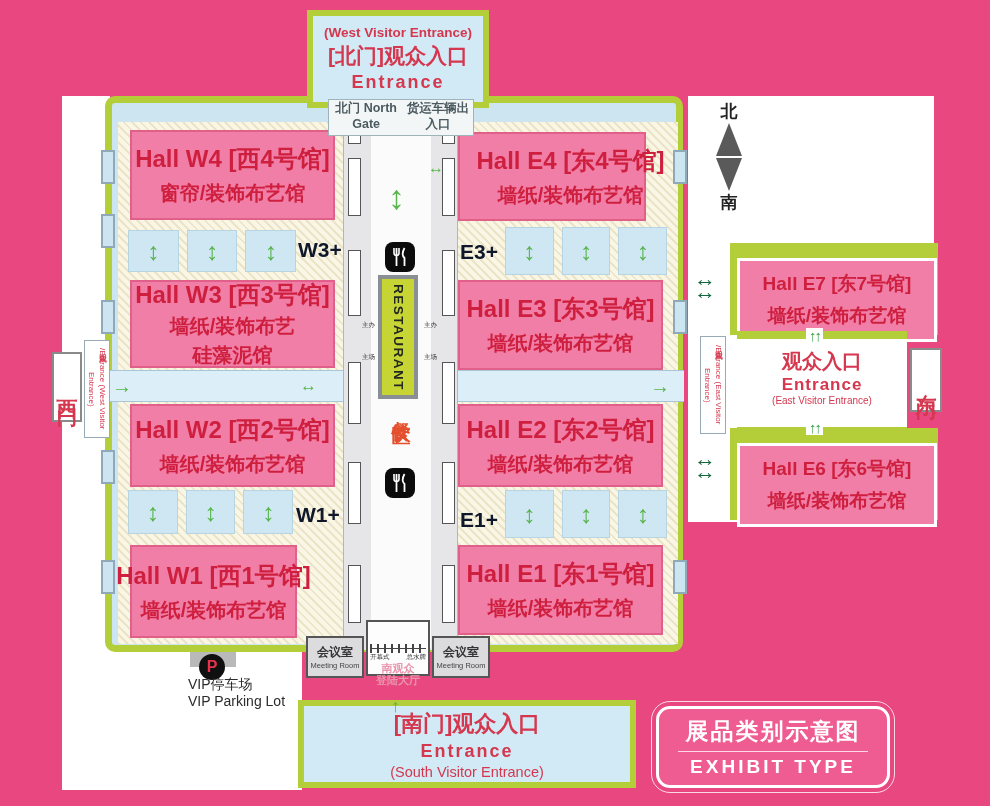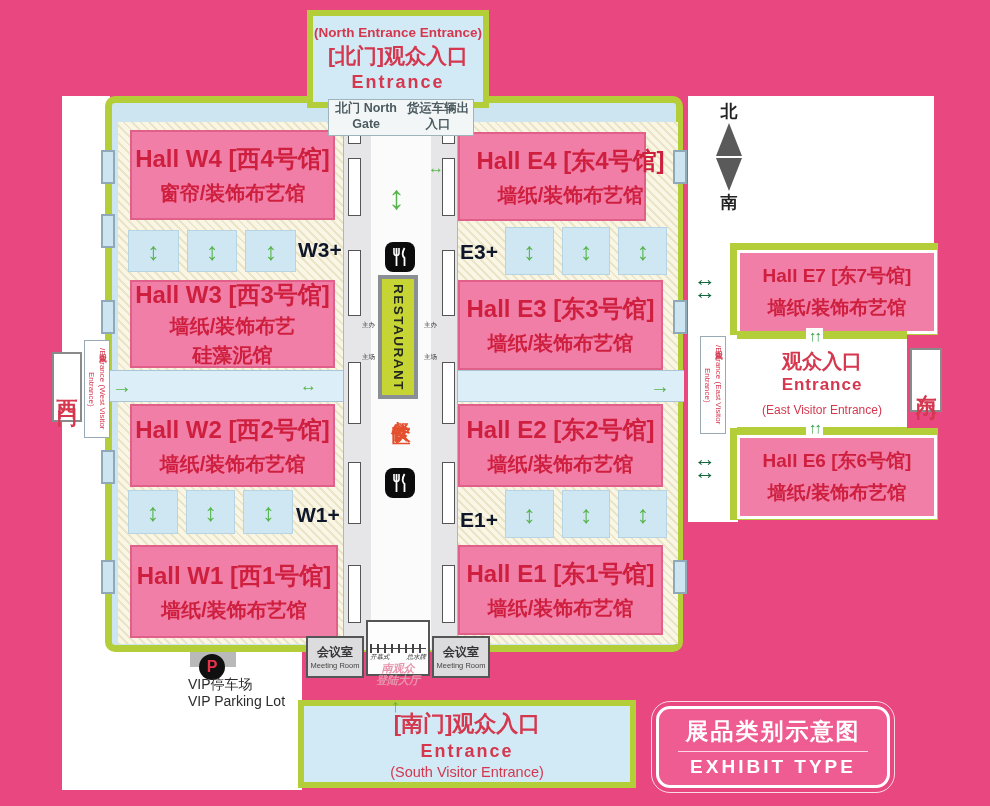--- a/index.html
+++ b/index.html
@@ -12,21 +12,21 @@
   .building{left:105px;top:96px;width:578px;height:556px;background:#cde5f1;
             border:7px solid #b4ce39;border-radius:10px;}
   .hatch{background:repeating-linear-gradient(45deg,#ece4c6 0 2px,#faf6e6 2px 6px);}
 
   
   .hall{background:#f07ea6;border:2px solid #e0608a;display:flex;flex-direction:column;
         align-items:center;justify-content:center;gap:5px;text-align:center;}
   .hall-name{color:#cf1f3f;font-weight:bold;font-size:24px;white-space:nowrap;}
   .hall-cat{color:#cf1f3f;font-weight:bold;font-size:20px;white-space:nowrap;}
   .satellite{background:#b4ce39;padding:7px;}
-  .satellite .hall{border:3px solid #ffffff;width:100%;height:100%;gap:6px;}
+  .satellite .hall{border:3px solid #ffffff;width:100%;height:100%;gap:6px;margin-top:8px;}
   .satellite .hall-name,.satellite .hall-cat{font-size:19px;}
 
   
   .strip{display:flex;gap:8px;}
   .strip > div{flex:1;background:#cfe7f3;border:1px solid #b7d4e3;display:flex;
                align-items:center;justify-content:center;}
   .arrow-ud{color:#56b44c;font-size:25px;font-weight:bold;line-height:1;}
   .zone{color:#0f172a;font-weight:bold;font-size:21px;}
 
   .mid{background:#dceef7;border-top:1px solid #a9c6d6;border-bottom:1px solid #a9c6d6;}
@@ -133,21 +133,21 @@
   </div>
   <div class="abs hall" style="left:130px;top:280px;width:205px;height:88px;gap:2px;">
     <div class="hall-name">Hall W3 [西3号馆]</div>
     <div class="hall-cat">墙纸/装饰布艺</div>
     <div class="hall-cat">硅藻泥馆</div>
   </div>
   <div class="abs hall" style="left:130px;top:404px;width:205px;height:83px;">
     <div class="hall-name">Hall W2 [西2号馆]</div>
     <div class="hall-cat">墙纸/装饰布艺馆</div>
   </div>
-  <div class="abs hall" style="left:130px;top:545px;width:208px;height:93px;">
+  <div class="abs hall" style="left:130px;top:545px;width:167px;height:93px;">
     <div class="hall-name">Hall W1 [西1号馆]</div>
     <div class="hall-cat">墙纸/装饰布艺馆</div>
   </div>
 
   <div class="abs hall" style="left:458px;top:132px;width:188px;height:89px;padding-left:37px;">
     <div class="hall-name">Hall E4 [东4号馆]</div>
     <div class="hall-cat">墙纸/装饰布艺馆</div>
   </div>
   <div class="abs hall" style="left:458px;top:280px;width:205px;height:90px;">
     <div class="hall-name">Hall E3 [东3号馆]</div>
@@ -253,21 +253,21 @@
   <div class="abs" style="left:385px;top:468px;">
     <svg class="ricon" viewBox="0 0 30 30">
         <rect x="0" y="0" width="30" height="30" rx="8" fill="#0b0b0b"></rect>
         <path d="M9 6v5a2.5 2.5 0 0 0 5 0V6" fill="none" stroke="#fff" stroke-width="1.6"></path>
         <path d="M11.5 6v18" stroke="#fff" stroke-width="1.8"></path>
         <path d="M19.5 6c-2.2 4-2.2 8 0 10v8" fill="none" stroke="#fff" stroke-width="1.8"></path>
       </svg>
   </div>
 
   <div class="abs entrance-box" style="left:307px;top:10px;width:182px;height:98px;gap:2px;">
-    <div class="red" style="font-size:13.5px;font-weight:bold;">(North Entrance Entrance)</div>
+    <div class="red" style="font-size:13.5px;font-weight:bold;">(West Visitor Entrance)</div>
     <div class="red" style="font-size:21px;font-weight:bold;">[北门]观众入口</div>
     <div class="red" style="font-size:18px;font-weight:bold;letter-spacing:2px;">Entrance</div>
   </div>
   <div class="abs ngate-label" style="left:328px;top:99px;width:146px;height:37px;">
     <div>北门 North Gate</div>
     <div>货运车辆出入口</div>
   </div>
 
   <div class="abs" style="left:706px;top:100px;width:46px;">
     <div class="compass-ch">北</div>
@@ -304,36 +304,36 @@
   </div>
 
   <div class="abs white" style="left:737px;top:338px;width:170px;height:96px;"></div>
   <div class="abs greenbar" style="left:737px;top:331px;width:170px;height:8px;"></div>
   <div class="abs greenbar" style="left:737px;top:427px;width:170px;height:8px;"></div>
   <div class="abs pairup" style="left:806px;top:328px;">↑↑</div>
   <div class="abs pairup" style="left:806px;top:420px;">↑↑</div>
   <div class="abs" style="left:737px;top:348px;width:170px;text-align:center;">
     <div class="red" style="font-size:20px;font-weight:bold;">观众入口</div>
     <div class="red" style="font-size:17px;font-weight:bold;letter-spacing:1px;">Entrance</div>
-    <div class="red" style="font-size:12px;margin-top:8px;">(East Visitor Entrance)</div>
+    <div class="red" style="font-size:10px;">(East Visitor Entrance)</div>
   </div>
   <div class="abs vlabel" style="left:700px;top:336px;width:26px;height:98px;">观众入口/Entrance (East Visitor Entrance)</div>
   <div class="abs gate" style="left:910px;top:348px;width:32px;height:64px;">
     <div class="gate-text">东门</div>
   </div>
 
   <div class="abs meeting" style="left:306px;top:636px;width:58px;height:42px;">
     <div class="meeting-zh">会议室</div>
     <div class="meeting-en">Meeting Room</div>
   </div>
   <div class="abs meeting" style="left:432px;top:636px;width:58px;height:42px;">
     <div class="meeting-zh">会议室</div>
     <div class="meeting-en">Meeting Room</div>
   </div>
-  <div class="abs lobby" style="left:366px;top:620px;width:64px;height:56px;font-style:italic;">
+  <div class="abs lobby" style="left:366px;top:620px;width:64px;height:56px;">
     <div class="turnstile" style="margin:22px 2px 0;"></div>
     <div style="display:flex;justify-content:space-between;padding:1px 2px;">
       <span class="tiny">开幕式</span>
       <span class="tiny">总水牌</span>
     </div>
     <div class="lobby-pink">
       <div>南观众</div>
       <div>登陆大厅</div>
     </div>
   </div>

